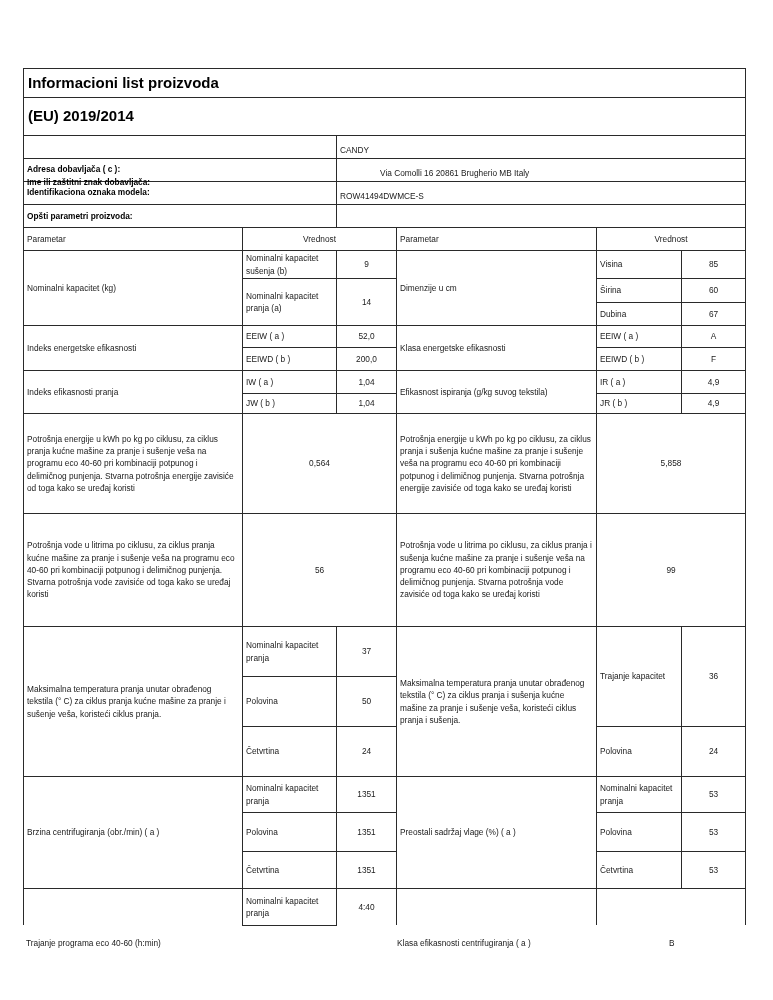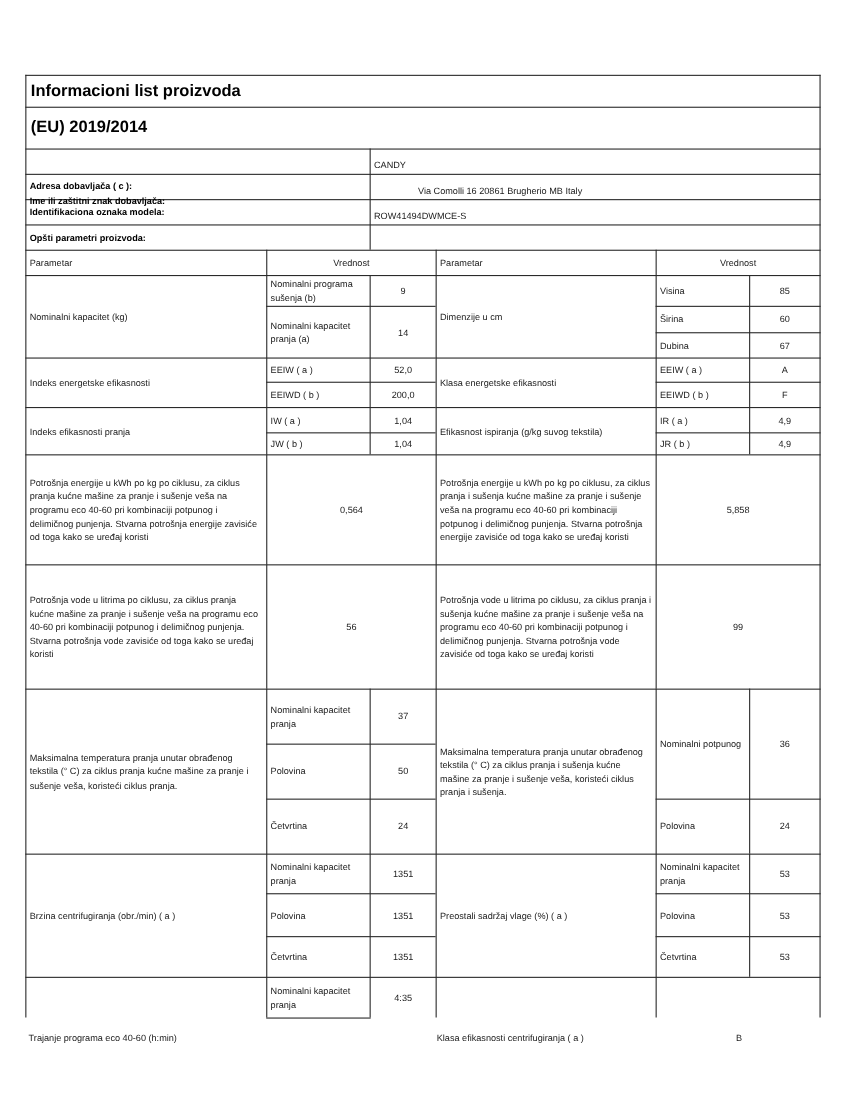--- a/index.html
+++ b/index.html
@@ -92,21 +92,21 @@
   <div class="c" style="left:337px; top:182px; width:408px; height:22px; align-items:flex-end; padding-bottom:2px;">ROW41494DWMCE-S</div>
 
   <div class="c bold" style="left:24px; top:205px; width:312px; height:22px;">Opšti parametri proizvoda:</div>
 
   <div class="c" style="left:24px; top:228px; width:218px; height:22px;">Parametar</div>
   <div class="c ctr" style="left:243px; top:228px; width:153px; height:22px;">Vrednost</div>
   <div class="c" style="left:397px; top:228px; width:199px; height:22px;">Parametar</div>
   <div class="c ctr" style="left:597px; top:228px; width:148px; height:22px;">Vrednost</div>
 
   <div class="c" style="left:24px; top:251px; width:218px; height:74px;">Nominalni kapacitet (kg)</div>
-  <div class="c" style="left:243px; top:251px; width:93px; height:27px;">Nominalni programa sušenja (b)</div>
+  <div class="c" style="left:243px; top:251px; width:93px; height:27px;">Nominalni kapacitet sušenja (b)</div>
   <div class="c ctr" style="left:337px; top:251px; width:59px; height:27px;">9</div>
   <div class="c" style="left:243px; top:279px; width:93px; height:46px;">Nominalni kapacitet pranja (a)</div>
   <div class="c ctr" style="left:337px; top:279px; width:59px; height:46px;">14</div>
 
   <div class="c" style="left:24px; top:326px; width:218px; height:44px;">Indeks energetske efikasnosti</div>
   <div class="c" style="left:243px; top:326px; width:93px; height:21px;">EEIW ( a )</div>
   <div class="c ctr" style="left:337px; top:326px; width:59px; height:21px;">52,0</div>
   <div class="c" style="left:243px; top:348px; width:93px; height:22px;">EEIWD ( b )</div>
   <div class="c ctr" style="left:337px; top:348px; width:59px; height:22px;">200,0</div>
 
@@ -148,21 +148,21 @@
 
   <div class="c" style="left:24px; top:627px; width:218px; height:149px;">Maksimalna temperatura pranja unutar obrađenog tekstila (° C) za ciklus pranja kućne mašine za pranje i sušenje veša, koristeći ciklus pranja.</div>
   <div class="c" style="left:243px; top:627px; width:93px; height:49px;">Nominalni kapacitet pranja</div>
   <div class="c ctr" style="left:337px; top:627px; width:59px; height:49px;">37</div>
   <div class="c" style="left:243px; top:677px; width:93px; height:49px;">Polovina</div>
   <div class="c ctr" style="left:337px; top:677px; width:59px; height:49px;">50</div>
   <div class="c" style="left:243px; top:727px; width:93px; height:49px;">Četvrtina</div>
   <div class="c ctr" style="left:337px; top:727px; width:59px; height:49px;">24</div>
 
   <div class="c" style="left:397px; top:627px; width:199px; height:149px;">Maksimalna temperatura pranja unutar obrađenog tekstila (° C) za ciklus pranja i sušenja kućne mašine za pranje i sušenje veša, koristeći ciklus pranja i sušenja.</div>
-  <div class="c" style="left:597px; top:627px; width:84px; height:99px;">Nominalni potpunog</div>
+  <div class="c" style="left:597px; top:627px; width:84px; height:99px;">Trajanje kapacitet</div>
   <div class="c ctr" style="left:682px; top:627px; width:63px; height:99px;">36</div>
   <div class="c" style="left:597px; top:727px; width:84px; height:49px;">Polovina</div>
   <div class="c ctr" style="left:682px; top:727px; width:63px; height:49px;">24</div>
 
   <div class="c" style="left:24px; top:777px; width:218px; height:111px;">Brzina centrifugiranja (obr./min) ( a )</div>
   <div class="c" style="left:243px; top:777px; width:93px; height:35px;">Nominalni kapacitet pranja</div>
   <div class="c ctr" style="left:337px; top:777px; width:59px; height:35px;">1351</div>
   <div class="c" style="left:243px; top:813px; width:93px; height:38px;">Polovina</div>
   <div class="c ctr" style="left:337px; top:813px; width:59px; height:38px;">1351</div>
   <div class="c" style="left:243px; top:852px; width:93px; height:36px;">Četvrtina</div>
@@ -170,19 +170,19 @@
 
   <div class="c" style="left:397px; top:777px; width:199px; height:111px;">Preostali sadržaj vlage (%) ( a )</div>
   <div class="c" style="left:597px; top:777px; width:84px; height:35px;">Nominalni kapacitet pranja</div>
   <div class="c ctr" style="left:682px; top:777px; width:63px; height:35px;">53</div>
   <div class="c" style="left:597px; top:813px; width:84px; height:38px;">Polovina</div>
   <div class="c ctr" style="left:682px; top:813px; width:63px; height:38px;">53</div>
   <div class="c" style="left:597px; top:852px; width:84px; height:36px;">Četvrtina</div>
   <div class="c ctr" style="left:682px; top:852px; width:63px; height:36px;">53</div>
 
   <div class="c" style="left:243px; top:889px; width:93px; height:36px;">Nominalni kapacitet pranja</div>
-  <div class="c ctr" style="left:337px; top:889px; width:59px; height:36px;">4:35</div>
+  <div class="c ctr" style="left:337px; top:889px; width:59px; height:36px;">4:40</div>
 
   <div class="footer" style="left:26px; top:938px;">Trajanje programa eco 40-60 (h:min)</div>
   <div class="footer" style="left:397px; top:938px;">Klasa efikasnosti centrifugiranja ( a )</div>
   <div class="footer" style="left:669px; top:938px;">B</div>
 
 </div>
 
 </body></html>

